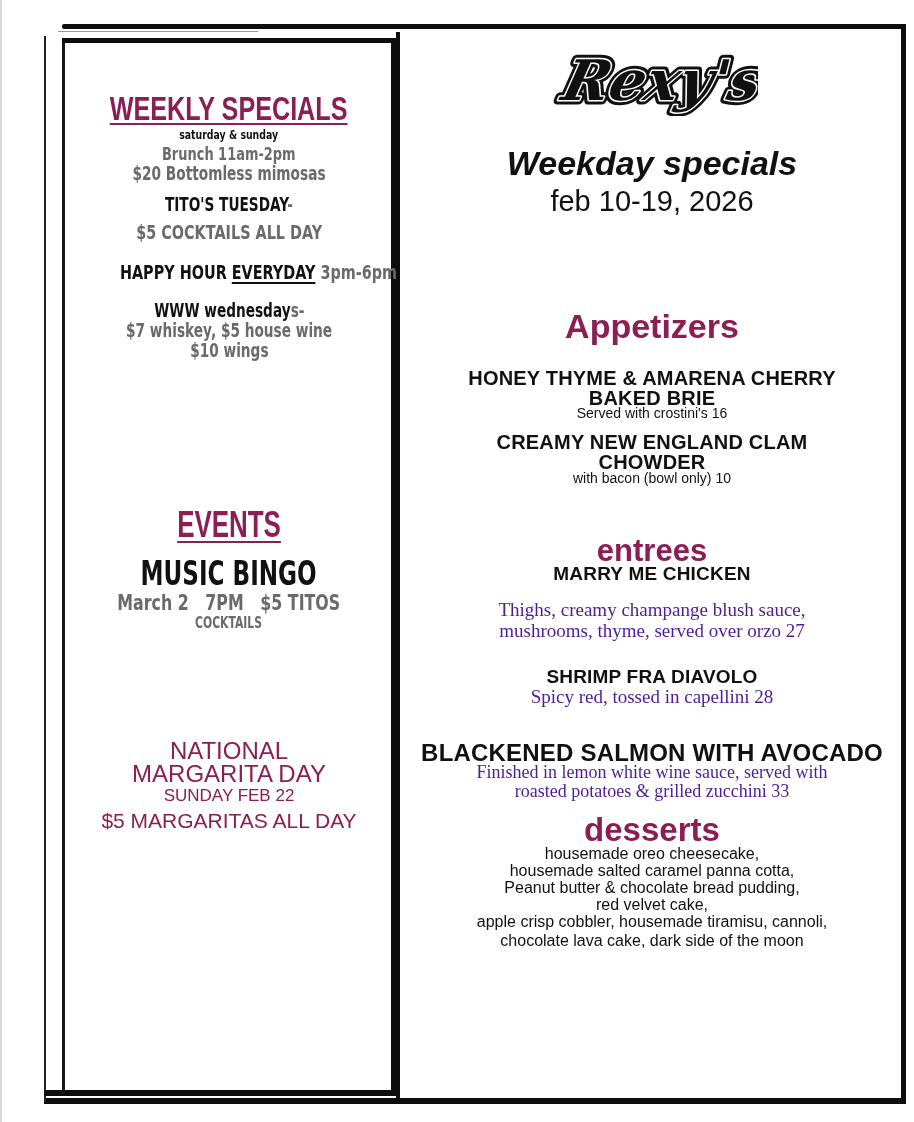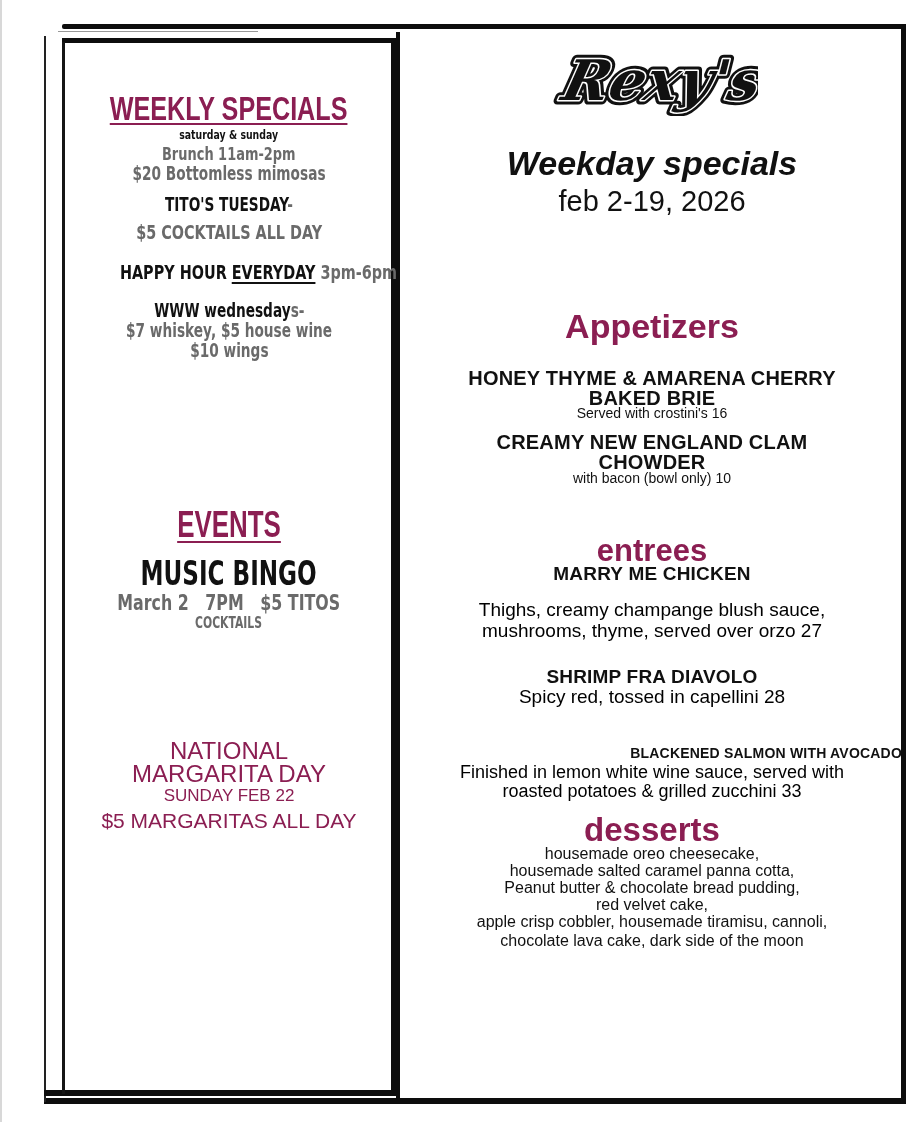--- a/index.html
+++ b/index.html
@@ -38,21 +38,21 @@
   .margarita { font-family: "Liberation Sans", sans-serif; color: #8b1e52; font-weight: normal; }
 
   
   .rcol { position: absolute; left: 402px; width: 500px; text-align: center; font-family: "Liberation Sans", sans-serif; }
   .logo { position: absolute; left: 548px; top: 50px; width: 210px; height: 66px; }
   .title-main { top: 144px; font-size: 34px; font-weight: bold; color: #111; line-height: 38px; font-style: italic; }
   .title-date { top: 184px; font-size: 29px; color: #111; line-height: 34px; }
   .sec-head { font-size: 34px; font-weight: bold; color: #8b1e52; }
   .item-name { font-size: 20px; font-weight: bold; color: #111; line-height: 20px; letter-spacing: 0.2px; }
   .item-small { font-size: 14px; color: #111; line-height: 15px; }
-  .item-desc { font-size: 19px; color: #000000; line-height: 21px; }
+  .item-desc { font-size: 19px; color: #4c1d95; line-height: 21px; font-family: Liberation Serif, serif; }
   .dessert-line { font-size: 16px; color: #111; line-height: 18px; }
 </style>
 </head>
 <body>
 
 <div class="page-edge"></div>
 
 <div class="outer-frame">
   <div class="b top-line"></div>
   <div class="b top-line-thin"></div>
@@ -137,21 +137,21 @@
   <svg width="210" height="66" viewBox="0 0 210 66">
     <g transform="skewX(-14)">
       <text x="24" y="50" font-family="DejaVu Serif, serif" font-style="italic" font-weight="bold" font-size="56" fill="#111" stroke="#111" stroke-width="9" stroke-linejoin="round">Rexy's</text>
       <text x="24" y="50" font-family="DejaVu Serif, serif" font-style="italic" font-weight="bold" font-size="56" fill="#111" stroke="#ffffff" stroke-width="3" stroke-linejoin="round">Rexy's</text>
       <text x="24" y="50" font-family="DejaVu Serif, serif" font-style="italic" font-weight="bold" font-size="56" fill="#111">Rexy's</text>
     </g>
   </svg>
 </div>
 
 <div class="rcol title-main">Weekday specials</div>
-<div class="rcol title-date">feb 2-19, 2026</div>
+<div class="rcol title-date">feb 10-19, 2026</div>
 
 <section>
   <div class="rcol sec-head" style="top:306px;line-height:40px;">Appetizers</div>
 
   <div class="rcol item-name" style="top:368px;">HONEY THYME &amp; AMARENA CHERRY</div>
   <div class="rcol item-name" style="top:388px;">BAKED BRIE</div>
   <div class="rcol item-small" style="top:406px;">Served with crostini's 16</div>
 
   <div class="rcol item-name" style="top:432px;">CREAMY NEW ENGLAND CLAM</div>
   <div class="rcol item-name" style="top:452px;">CHOWDER</div>
@@ -161,21 +161,21 @@
 <section>
   <div class="rcol sec-head" style="top:531px;font-size:31px;line-height:40px;">entrees</div>
 
   <div class="rcol item-name" style="top:564px;font-size:19px;">MARRY ME CHICKEN</div>
   <div class="rcol item-desc" style="top:599px;">Thighs, creamy champange blush sauce,</div>
   <div class="rcol item-desc" style="top:620px;">mushrooms, thyme, served over orzo 27</div>
 
   <div class="rcol item-name" style="top:667px;font-size:19px;">SHRIMP FRA DIAVOLO</div>
   <div class="rcol item-desc" style="top:686px;">Spicy red, tossed in capellini 28</div>
 
-  <div class="rcol item-name" style="top:743px;font-size:14px;text-align:right;">BLACKENED SALMON WITH AVOCADO</div>
+  <div class="rcol item-name" style="top:743px;font-size:24px;">BLACKENED SALMON WITH AVOCADO</div>
   <div class="rcol item-desc" style="top:762px;font-size:18px;">Finished in lemon white wine sauce, served with</div>
   <div class="rcol item-desc" style="top:781px;font-size:18px;">roasted potatoes &amp; grilled zucchini  33</div>
 </section>
 
 <section>
   <div class="rcol sec-head" style="top:812px;font-size:33px;line-height:36px;">desserts</div>
   <div class="rcol dessert-line" style="top:845px;">housemade oreo cheesecake,</div>
   <div class="rcol dessert-line" style="top:862px;">housemade salted caramel  panna cotta,</div>
   <div class="rcol dessert-line" style="top:879px;">Peanut butter &amp; chocolate bread pudding,</div>
   <div class="rcol dessert-line" style="top:896px;">red velvet cake,</div>

